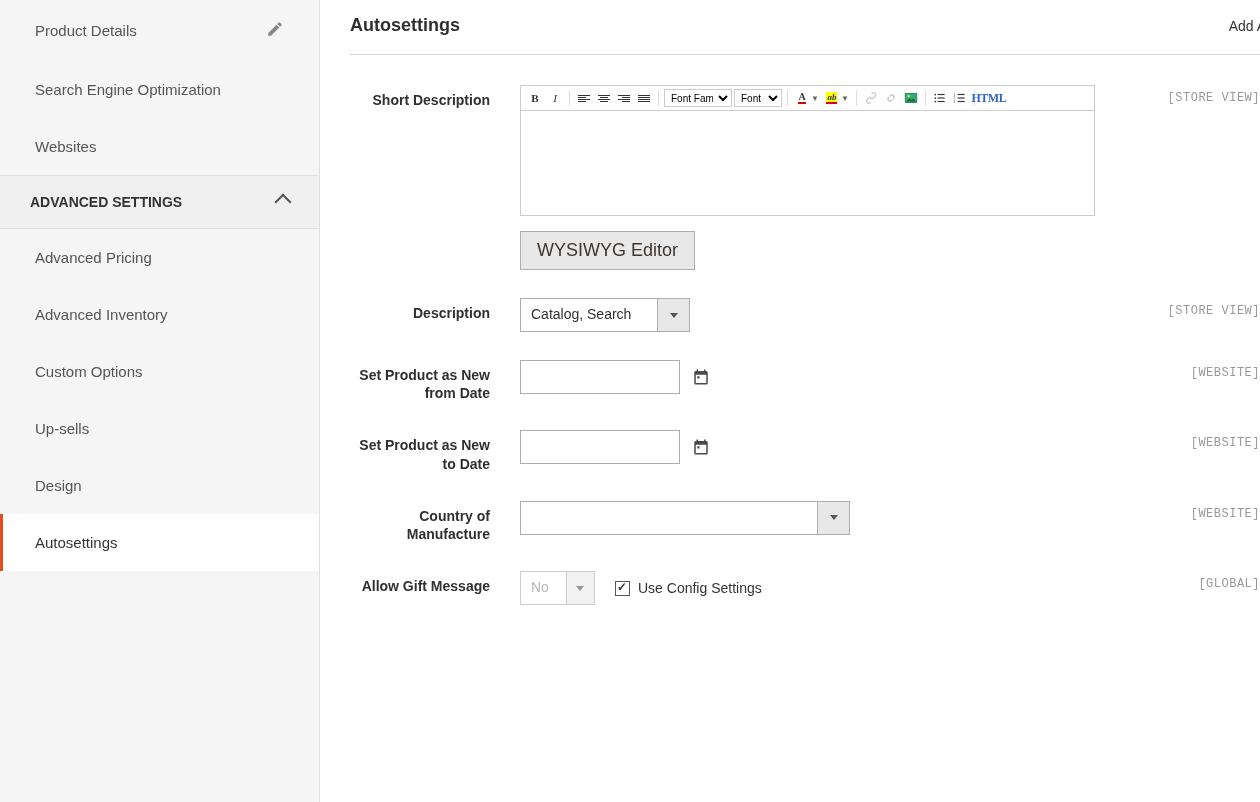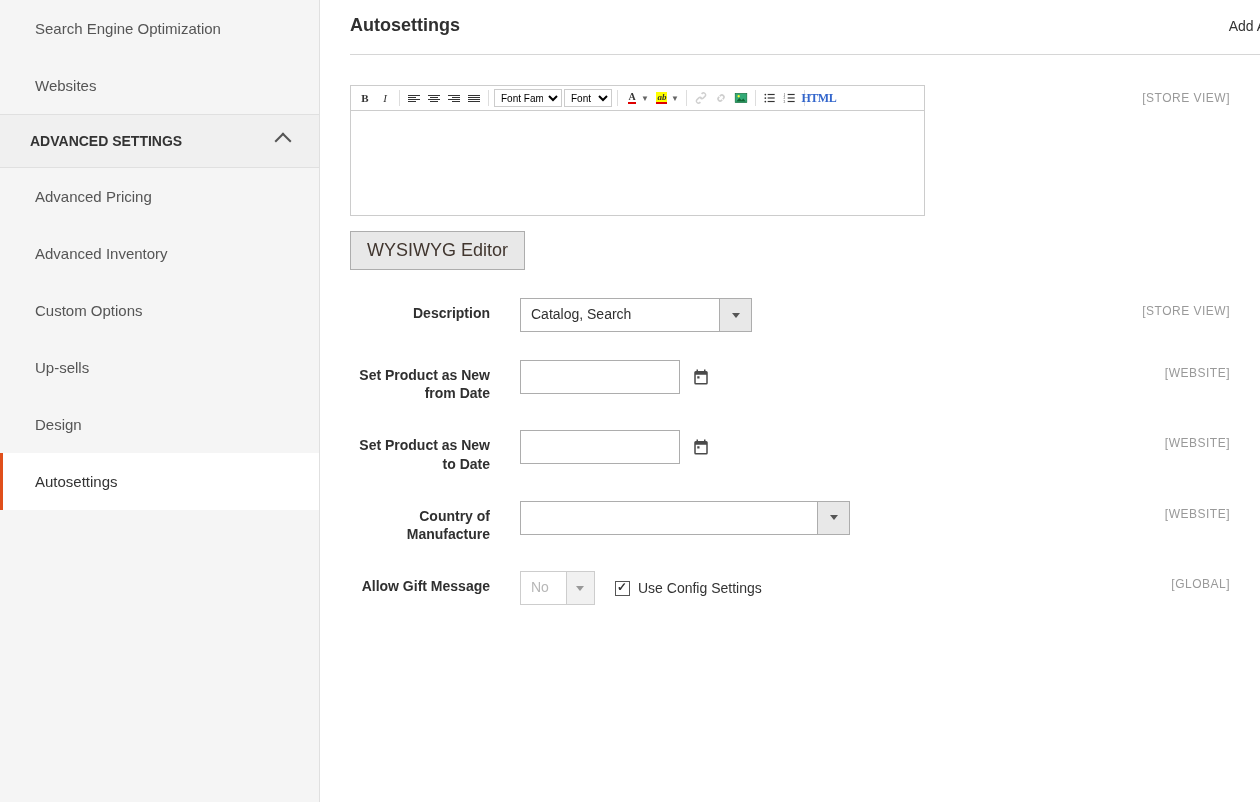--- a/index.html
+++ b/index.html
@@ -12,33 +12,33 @@
 .chevron { width: 12px; height: 12px; border-right: 2px solid #555; border-bottom: 2px solid #555; transform: rotate(-135deg); }
 .pencil-icon svg { width: 18px; height: 18px; fill: #888; }
 .main { flex: 1; padding: 15px 0 15px 30px; position: relative; overflow: hidden; }
 .page-header { display: flex; justify-content: space-between; align-items: baseline; padding-bottom: 18px; border-bottom: 1px solid #d6d6d6; margin-bottom: 30px; }
 .page-title { font-size: 18px; font-weight: bold; color: #303030; }
 .add-attr { font-size: 14px; color: #333; cursor: pointer; margin-right: -10px; }
 .form-row { display: flex; align-items: flex-start; margin-bottom: 28px; }
 .form-label { width: 170px; text-align: right; padding-right: 30px; padding-top: 6px; font-weight: 600; color: #303030; font-size: 14px; line-height: 1.3; }
 .form-field { flex: 0 0 auto; display: flex; flex-direction: column; align-items: flex-start; }
 .form-field-inner { display: flex; align-items: center; gap: 10px; }
-.scope { margin-left: auto; color: #999; font-size: 12px; letter-spacing: 0.5px; white-space: nowrap; padding-right: 30px; padding-top: 6px; }
+.scope { margin-left: auto; color: #999; font-size: 12px; letter-spacing: 0.5px; white-space: nowrap; padding-top: 6px; font-family: Liberation Mono, monospace; }
 .wysiwyg-box { width: 575px; }
 .wysiwyg-toolbar { border: 1px solid #ccc; background: #fff; padding: 3px 5px; display: flex; align-items: center; gap: 2px; height: 26px; flex-wrap: nowrap; }
 .wysiwyg-area { width: 100%; height: 105px; border: 1px solid #ccc; border-top: none; background: #fff; }
 .tb-btn { display: inline-flex; align-items: center; justify-content: center; width: 18px; height: 18px; font-size: 11px; font-family: Georgia, serif; cursor: pointer; }
 .tb-sep { width: 1px; height: 16px; background: #ddd; margin: 0 3px; }
 .tb-select { font-size: 10px; border: 1px solid #ccc; height: 18px; background: #fff; padding: 0 2px; }
 .tb-select.family { width: 68px; }
 .tb-select.size { width: 48px; }
 .tb-drop-arrow { font-size: 8px; color: #666; margin-left: -2px; margin-right: 2px; cursor: pointer; }
 .btn { padding: 8px 16px; border: 1px solid #adadad; background: #e8e8e8; color: #41362f; font-size: 18px; font-weight: 500; cursor: pointer; margin-top: 15px; }
 .select-control { display: flex; border: 1px solid #adadad; height: 34px; background: #fff; }
-.select-control.w210 { width: 232px; }
+.select-control.w210 { width: 170px; }
 .select-control.w330 { width: 330px; }
 .select-control.w75 { width: 75px; }
 .select-control.disabled { opacity: 0.6; gap: 7px; }
 .select-val { flex: 1; padding: 7px 10px; font-size: 14px; color: #303030; }
 .select-arrow { width: 32px; border-left: 1px solid #adadad; background: #e8e8e8; display: flex; align-items: center; justify-content: center; }
 .select-arrow::after { content: ""; width: 0; height: 0; border-left: 4px solid transparent; border-right: 4px solid transparent; border-top: 5px solid #555; }
 .text-input { width: 160px; height: 34px; border: 1px solid #adadad; padding: 0 8px; font-size: 14px; }
 .cal-icon { width: 22px; height: 22px; display: inline-flex; align-items: center; justify-content: center; cursor: pointer; }
 .cal-icon svg { width: 18px; height: 18px; fill: #4a4a4a; }
 .checkbox-wrap { display: flex; align-items: center; gap: 8px; margin-left: 10px; }
@@ -55,20 +55,28 @@
 .link-ic svg, .list-ic svg, .pic-ic svg { width: 14px; height: 14px; }
 .html-ic { font-size: 12px; color: #36c; font-weight: bold; letter-spacing: -0.5px; }
 </style>
 </head>
 <body>
 
 <div class="container">
 
   <div class="sidebar">
     <div class="sidebar-item">
+      <span>Product Details</span>
+      <span class="pencil-icon">
+        <svg viewBox="0 0 24 24">
+            <path d="M3 17.25V21h3.75l11-11-3.75-3.75-11 11zM20.7 7.05a1 1 0 0 0 0-1.4l-2.35-2.35a1 1 0 0 0-1.4 0L15 5.25 18.75 9l1.95-1.95z"></path>
+          </svg>
+      </span>
+    </div>
+    <div class="sidebar-item">
       <span>Search Engine Optimization</span>
     </div>
     <div class="sidebar-item">
       <span>Websites</span>
     </div>
 
     <div class="sidebar-header">
       <span>ADVANCED SETTINGS</span>
       <span class="chevron"></span>
     </div>
@@ -93,20 +101,21 @@
     </div>
   </div>
 
   <div class="main">
     <div class="page-header">
       <div class="page-title">Autosettings</div>
       <div class="add-attr">Add At</div>
     </div>
 
     <div class="form-row">
+      <div class="form-label">Short Description</div>
       <div class="form-field">
         <div class="wysiwyg-box">
           <div class="wysiwyg-toolbar">
             <span class="tb-btn" style="font-weight:bold">B</span>
             <span class="tb-btn" style="font-style:italic">I</span>
             <span class="tb-sep"></span>
             <span class="tb-btn">
                 <span class="align-icon align-left">
                   <span></span>
                   <span></span>

